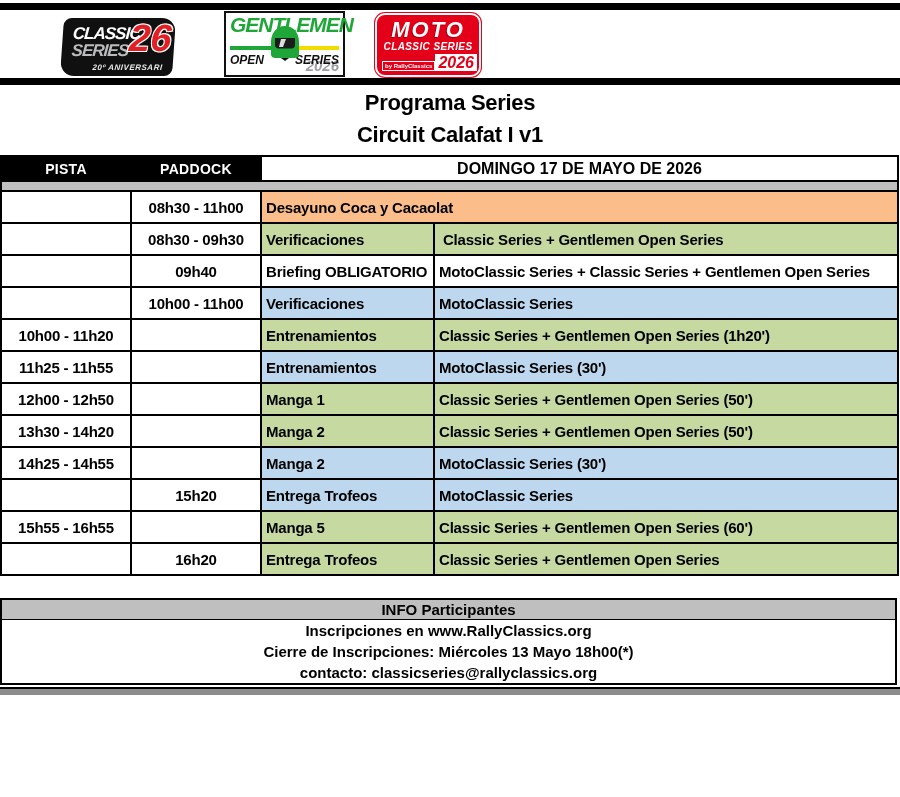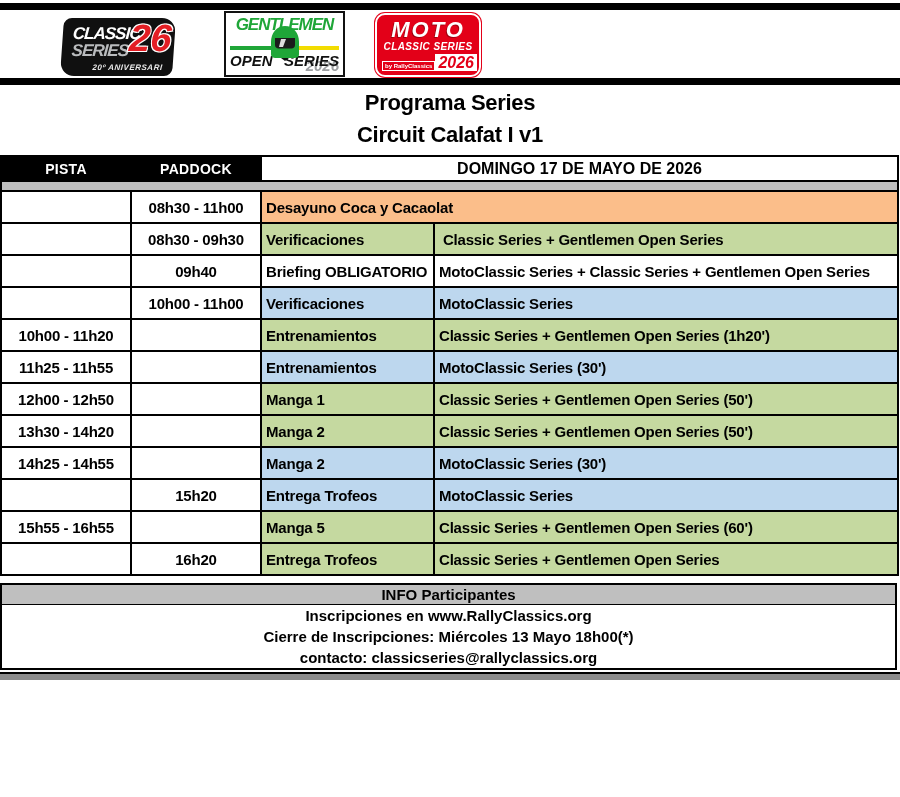--- a/index.html
+++ b/index.html
@@ -24,25 +24,25 @@
     font-style:italic; color:#b9bbbd; letter-spacing:-1px; }
   .lc-26 { position:absolute; top:0px; right:3px; font-size:38px; line-height:40px;
     font-weight:800; font-style:italic; color:var(--classic-red);
     text-shadow:-1px 1px 0 #fff, 1px -1px 0 #fff, 1px 1px 0 #fff, -1px -1px 0 #fff; }
   .lc-aniv { position:absolute; bottom:4px; right:10px; font-size:8px; font-style:italic;
     font-weight:bold; color:#e8e8e8; letter-spacing:0.5px; }
 
   
   .logo-gentlemen { position:absolute; left:224px; top:1px; width:121px; height:66px;
     background:#fff; border:2px solid #111; padding:2px 4px; }
-  .lg-title { font-size:17px; font-weight:800; font-style:italic;
+  .lg-title { font-size:21px; font-weight:800; font-style:italic;
     color:var(--gentlemen-green); letter-spacing:-1px; text-align:center; line-height:19px; }
   .lg-mid { position:relative; display:flex; align-items:center;
     justify-content:space-between; height:24px; }
-  .lg-open, .lg-series { font-size:15px; font-weight:800; font-style:italic; color:#111; z-index:1;margin-top:28px; }
+  .lg-open, .lg-series { font-size:12px; font-weight:800; font-style:italic; color:#111; z-index:1;margin-top:28px; }
   .lg-stripe { position:absolute; left:4px; right:4px; top:33px; height:4px; z-index:0;
     background:linear-gradient(90deg, var(--gentlemen-green) 0 55%, #F2DC00 55% 100%); }
   .lg-helmet { position:absolute; left:50%; top:12px; transform:translateX(-50%); z-index:2; }
   .lg-year { text-align:right; font-size:15px; font-weight:800; font-style:italic;
     color:var(--silver); line-height:16px; }
 
   
   .logo-moto { position:absolute; left:375px; top:3px; width:106px; height:64px;
     background:var(--moto-red); border-radius:10px; border:2px solid #fff;
     box-shadow:0 0 0 1px var(--moto-red); padding:3px 5px; }
@@ -75,21 +75,21 @@
   .act-cell, .series-cell { text-align:left; padding-left:4px; font-size:15px;
     letter-spacing:-0.2px; }
   .series-cell { white-space:pre; }
   .c-orange { background:var(--row-orange); }
   .c-green  { background:var(--row-green); }
   .c-blue   { background:var(--row-blue); }
   .c-white  { background:#fff; }
   .center   { text-align:center; padding-left:0; }
 
   
-  .footer-box { width:897px; margin-top:7px; border:2px solid #000; background:#fff; }
+  .footer-box { width:897px; margin-top:22px; border:2px solid #000; background:#fff; }
   .footer-title { background:var(--bar-gray); text-align:center; font-weight:bold;
     font-size:15px; line-height:20px; height:20px; border-bottom:1px solid #000; }
   .footer-line { text-align:center; font-weight:bold; font-size:15px; line-height:21px; }
   .bottom-strip { margin-top:2px; height:8px; width:900px;
     background:var(--strip-gray); border-top:2px solid #000; }
 </style>
 </head>
 <body>
 
 <div class="page">

